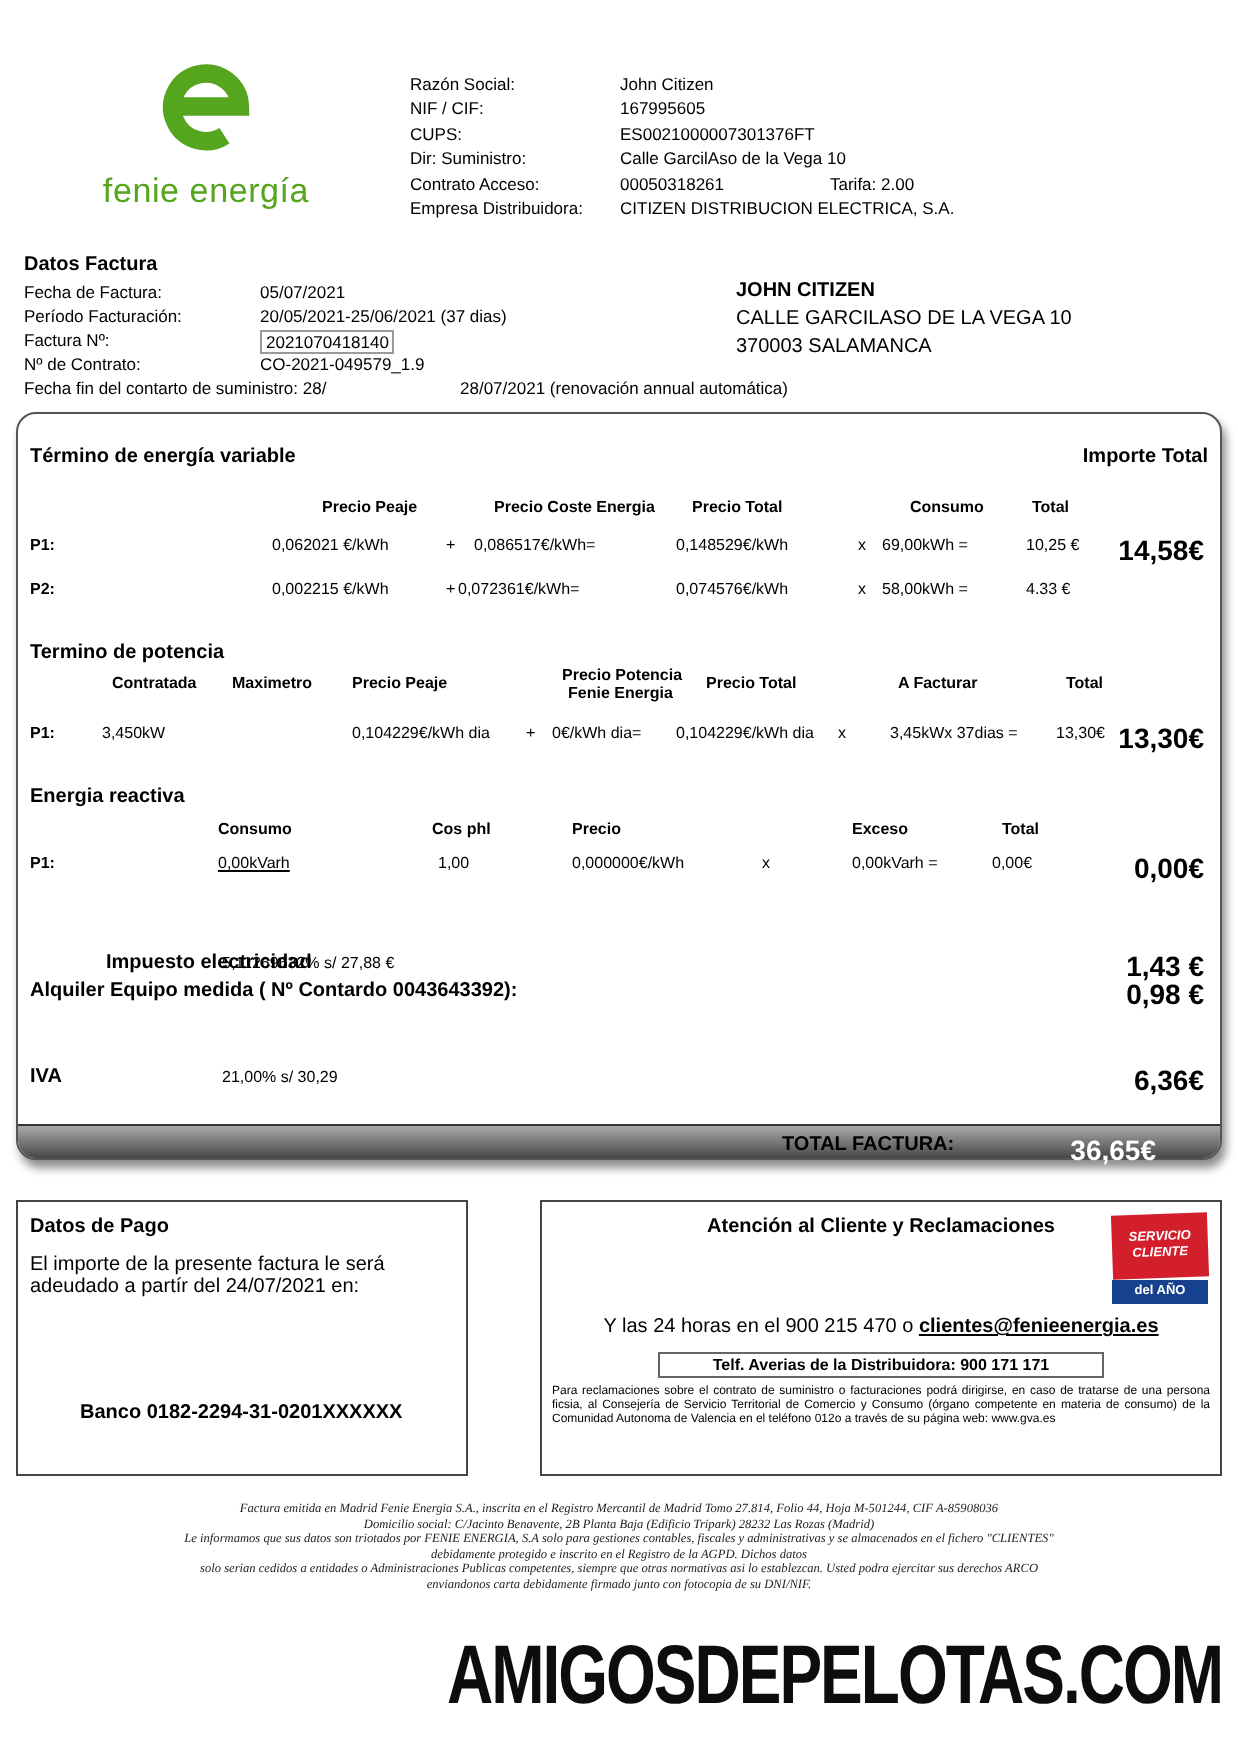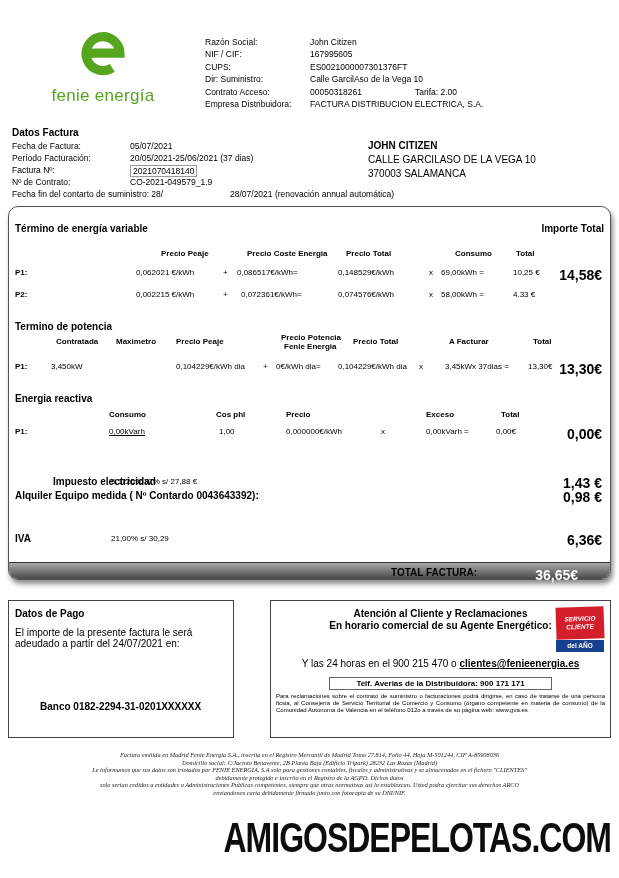--- a/index.html
+++ b/index.html
@@ -97,21 +97,21 @@
       <span class="ilbl">Dir: Suministro:</span>
       <span class="ival">Calle GarcilAso de la Vega 10</span>
     </div>
     <div class="inforow">
       <span class="ilbl">Contrato Acceso:</span>
       <span class="ival">00050318261</span>
       <span class="itar">Tarifa: 2.00</span>
     </div>
     <div class="inforow">
       <span class="ilbl">Empresa Distribuidora:</span>
-      <span class="ival">FACTURA DISTRIBUCION ELECTRICA, S.A.</span>
+      <span class="ival">CITIZEN DISTRIBUCION ELECTRICA, S.A.</span>
     </div>
   </div>
 
   <div class="abs b t85" style="left:12px; top:127px;">Datos Factura</div>
   <div class="abs" style="left:12px; top:141px; width:360px;">
     <div class="dfrow">
       <span class="dflbl">Fecha de Factura:</span>
       <span class="dfval">05/07/2021</span>
     </div>
     <div class="dfrow">
@@ -155,21 +155,21 @@
     <span class="s t8" style="left:228px; top:61px;">0,086517€/kWh=</span>
     <span class="s t8" style="left:329px; top:61px;">0,148529€/kWh</span>
     <span class="s t8" style="left:420px; top:61px;">x</span>
     <span class="s t8" style="left:432px; top:61px;">69,00kWh =</span>
     <span class="s t8" style="left:504px; top:61px;">10,25 €</span>
     <span class="s b t9" style="right:8px; top:60px;">14,58€</span>
 
     <span class="s b t8" style="left:6px; top:83px;">P2:</span>
     <span class="s t8" style="left:127px; top:83px;">0,002215 €/kWh</span>
     <span class="s t8" style="left:214px; top:83px;">+</span>
-    <span class="s t8" style="left:232px; top:83px;text-align:center;">0,072361€/kWh=</span>
+    <span class="s t8" style="left:220px; top:83px;text-align:center;">0,072361€/kWh=</span>
     <span class="s t8" style="left:329px; top:83px;">0,074576€/kWh</span>
     <span class="s t8" style="left:420px; top:83px;">x</span>
     <span class="s t8" style="left:432px; top:83px;">58,00kWh =</span>
     <span class="s t8" style="left:504px; top:83px;">4.33 €</span>
 
     <span class="s b t85" style="left:6px; top:114px;">Termino de potencia</span>
     <span class="s b t8" style="left:47px; top:130px;">Contratada</span>
     <span class="s b t8" style="left:107px; top:130px;">Maximetro</span>
     <span class="s b t8" style="left:167px; top:130px;">Precio Peaje</span>
     <span class="s b t8" style="left:272px; top:126px;">Precio Potencia</span>
@@ -223,21 +223,20 @@
   </div>
 
   <div class="pago">
     <div class="b t85 abs" style="left:6px; top:7px;">Datos de Pago</div>
     <div class="t85 abs" style="left:6px; top:26px; width:205px; white-space:normal; line-height:11px;">El importe  de la presente factura le será adeudado a partír del 24/07/2021 en:</div>
     <div class="b t85 abs nw" style="left:6px; top:100px;padding-left:25px;">Banco 0182-2294-31-0201XXXXXX</div>
   </div>
 
   <div class="aten">
     <div class="b t85 center abs" style="left:0; right:0; top:7px;">Atención al Cliente y Reclamaciones</div>
-    <div class="b t85 center abs" style="left:0; right:0; top:19px;">En horario comercial de su Agente Energético:</div>
 
     <div class="badge">
       <div class="badge-red">
         <span>SERVICIO</span>
         <span>CLIENTE</span>
       </div>
       <div class="badge-blue">del AÑO</div>
     </div>
 
     <div class="t85 center abs nw" style="left:0; right:0; top:57px;">

